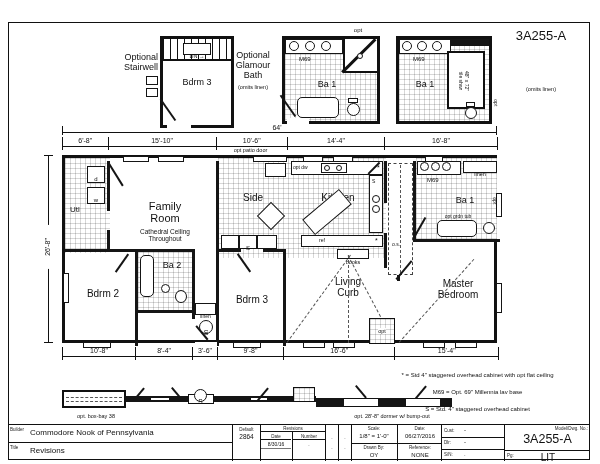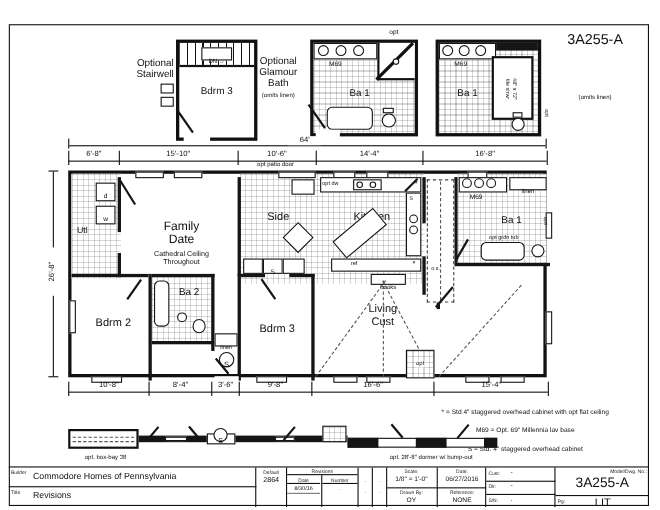--- a/index.html
+++ b/index.html
@@ -170,21 +170,21 @@
 
     <div class="a t b" style="left:5px;top:48px;font-size:8px">Utl</div>
     <div class="a ol c" style="left:22px;top:8px;width:18px;height:17px">
       <span class="t" style="font-size:6px">d</span>
     </div>
     <div class="a ol c" style="left:22px;top:29px;width:18px;height:17px">
       <span class="t" style="font-size:6px">w</span>
     </div>
 
     <div class="a t b c" style="left:50px;top:42px;width:100px;font-size:11px">Family
-Date</div>
+Room</div>
     <div class="a t c" style="left:50px;top:70px;width:100px;font-size:6.5px">Cathedral Ceiling
 Throughout</div>
     <div class="a dl" style="left:50px;top:4px;height:26px;transform:rotate(-32deg)"></div>
 
     <div class="a t b c" style="left:158px;top:34px;width:60px;font-size:10px">Side</div>
     <div class="a ol" style="left:156px;top:77px;width:18px;height:14px"></div>
     <div class="a ol c" style="left:174px;top:77px;width:18px;height:14px">
       <span class="t" style="font-size:6px">S</span>
     </div>
     <div class="a ol" style="left:192px;top:77px;width:20px;height:14px"></div>
@@ -238,28 +238,30 @@
     </div>
     <div class="a circle c" style="left:134px;top:162px;width:14px;height:14px">
       <span class="t b" style="font-size:7px">S</span>
     </div>
     <div class="a dl" style="left:136px;top:166px;height:18px;transform:rotate(-40deg)"></div>
 
     <div class="a t b c" style="left:157px;top:136px;width:60px;font-size:10px">Bdrm 3</div>
     <div class="a dl" style="left:178px;top:94px;height:22px;transform:rotate(-35deg)"></div>
 
     <div class="a t b c" style="left:258px;top:118px;width:50px;font-size:10px">Living
-Cust</div>
+Curb</div>
     <div class="a ddl" style="left:222px;top:184px;width:108px;transform:rotate(-54deg);transform-origin:left center"></div>
     <div class="a ddl" style="left:283px;top:97px;width:100px;transform:rotate(62deg);transform-origin:left center"></div>
     <div class="a" style="left:283px;top:97px;width:0;height:88px;border-left:1px dashed #555"></div>
     <div class="a tile c" style="left:304px;top:160px;width:26px;height:26px;border:1.5px solid #111">
       <span class="t" style="font-size:5.5px;background:#fff">opt</span>
     </div>
 
+    <div class="a t b c" style="left:355px;top:120px;width:76px;font-size:10px">Master
+Bedroom</div>
     <div class="a ddl" style="left:334px;top:184px;width:112px;transform:rotate(-48deg);transform-origin:left center"></div>
     <div class="a dl" style="left:338px;top:100px;height:24px;transform:rotate(40deg)"></div>
     <div class="a t" style="left:426px;top:40px;font-size:5px;transform:rotate(90deg)">opt</div>
   </div>
 
   <div class="dims" style="left:62px;top:347px;width:436px;height:13px;border-right:1px solid #111">
     <div class="line"></div>
     <div class="seg" style="width:73px">
         <span>10'-8"</span>
       </div>
@@ -310,21 +312,21 @@
     <div class="a dl" style="left:360px;top:-2px;height:16px;transform:rotate(40deg)"></div>
   </div>
   <div class="a t c" style="left:64px;top:413px;width:64px;font-size:5.5px">opt. box-bay 38</div>
   <div class="a t c" style="left:330px;top:413px;width:124px;font-size:5.5px">opt. 28'-8" dormer w/ bump-out</div>
 
   <div class="a" style="left:8px;top:424px;width:582px;height:36px;border-top:1.5px solid #111">
 
     <div class="a tb-cell" style="left:0;top:0;width:225px;height:36px">
       <div class="a" style="left:0;top:17px;width:225px;height:1px;background:#111"></div>
       <span class="a tiny" style="left:2px;top:2px">Builder</span>
-      <span class="a t" style="left:22px;top:4px;font-size:8px">Commodore Homes of Pennsylvania</span>
+      <span class="a t" style="left:22px;top:4px;font-size:8px">Commodore Nook of Pennsylvania</span>
       <span class="a tiny" style="left:2px;top:20px">Title</span>
       <span class="a t" style="left:22px;top:22px;font-size:8px">Revisions</span>
     </div>
 
     <div class="a tb-cell c" style="left:225px;top:0;width:28px;height:36px">
       <span class="a tiny" style="left:0;right:0;top:2px;text-align:center">Default</span>
       <span class="a t" style="left:0;right:0;top:8px;font-size:6.5px;text-align:center">2864</span>
     </div>
 
     <div class="a tb-cell" style="left:253px;top:0;width:91px;height:36px">

